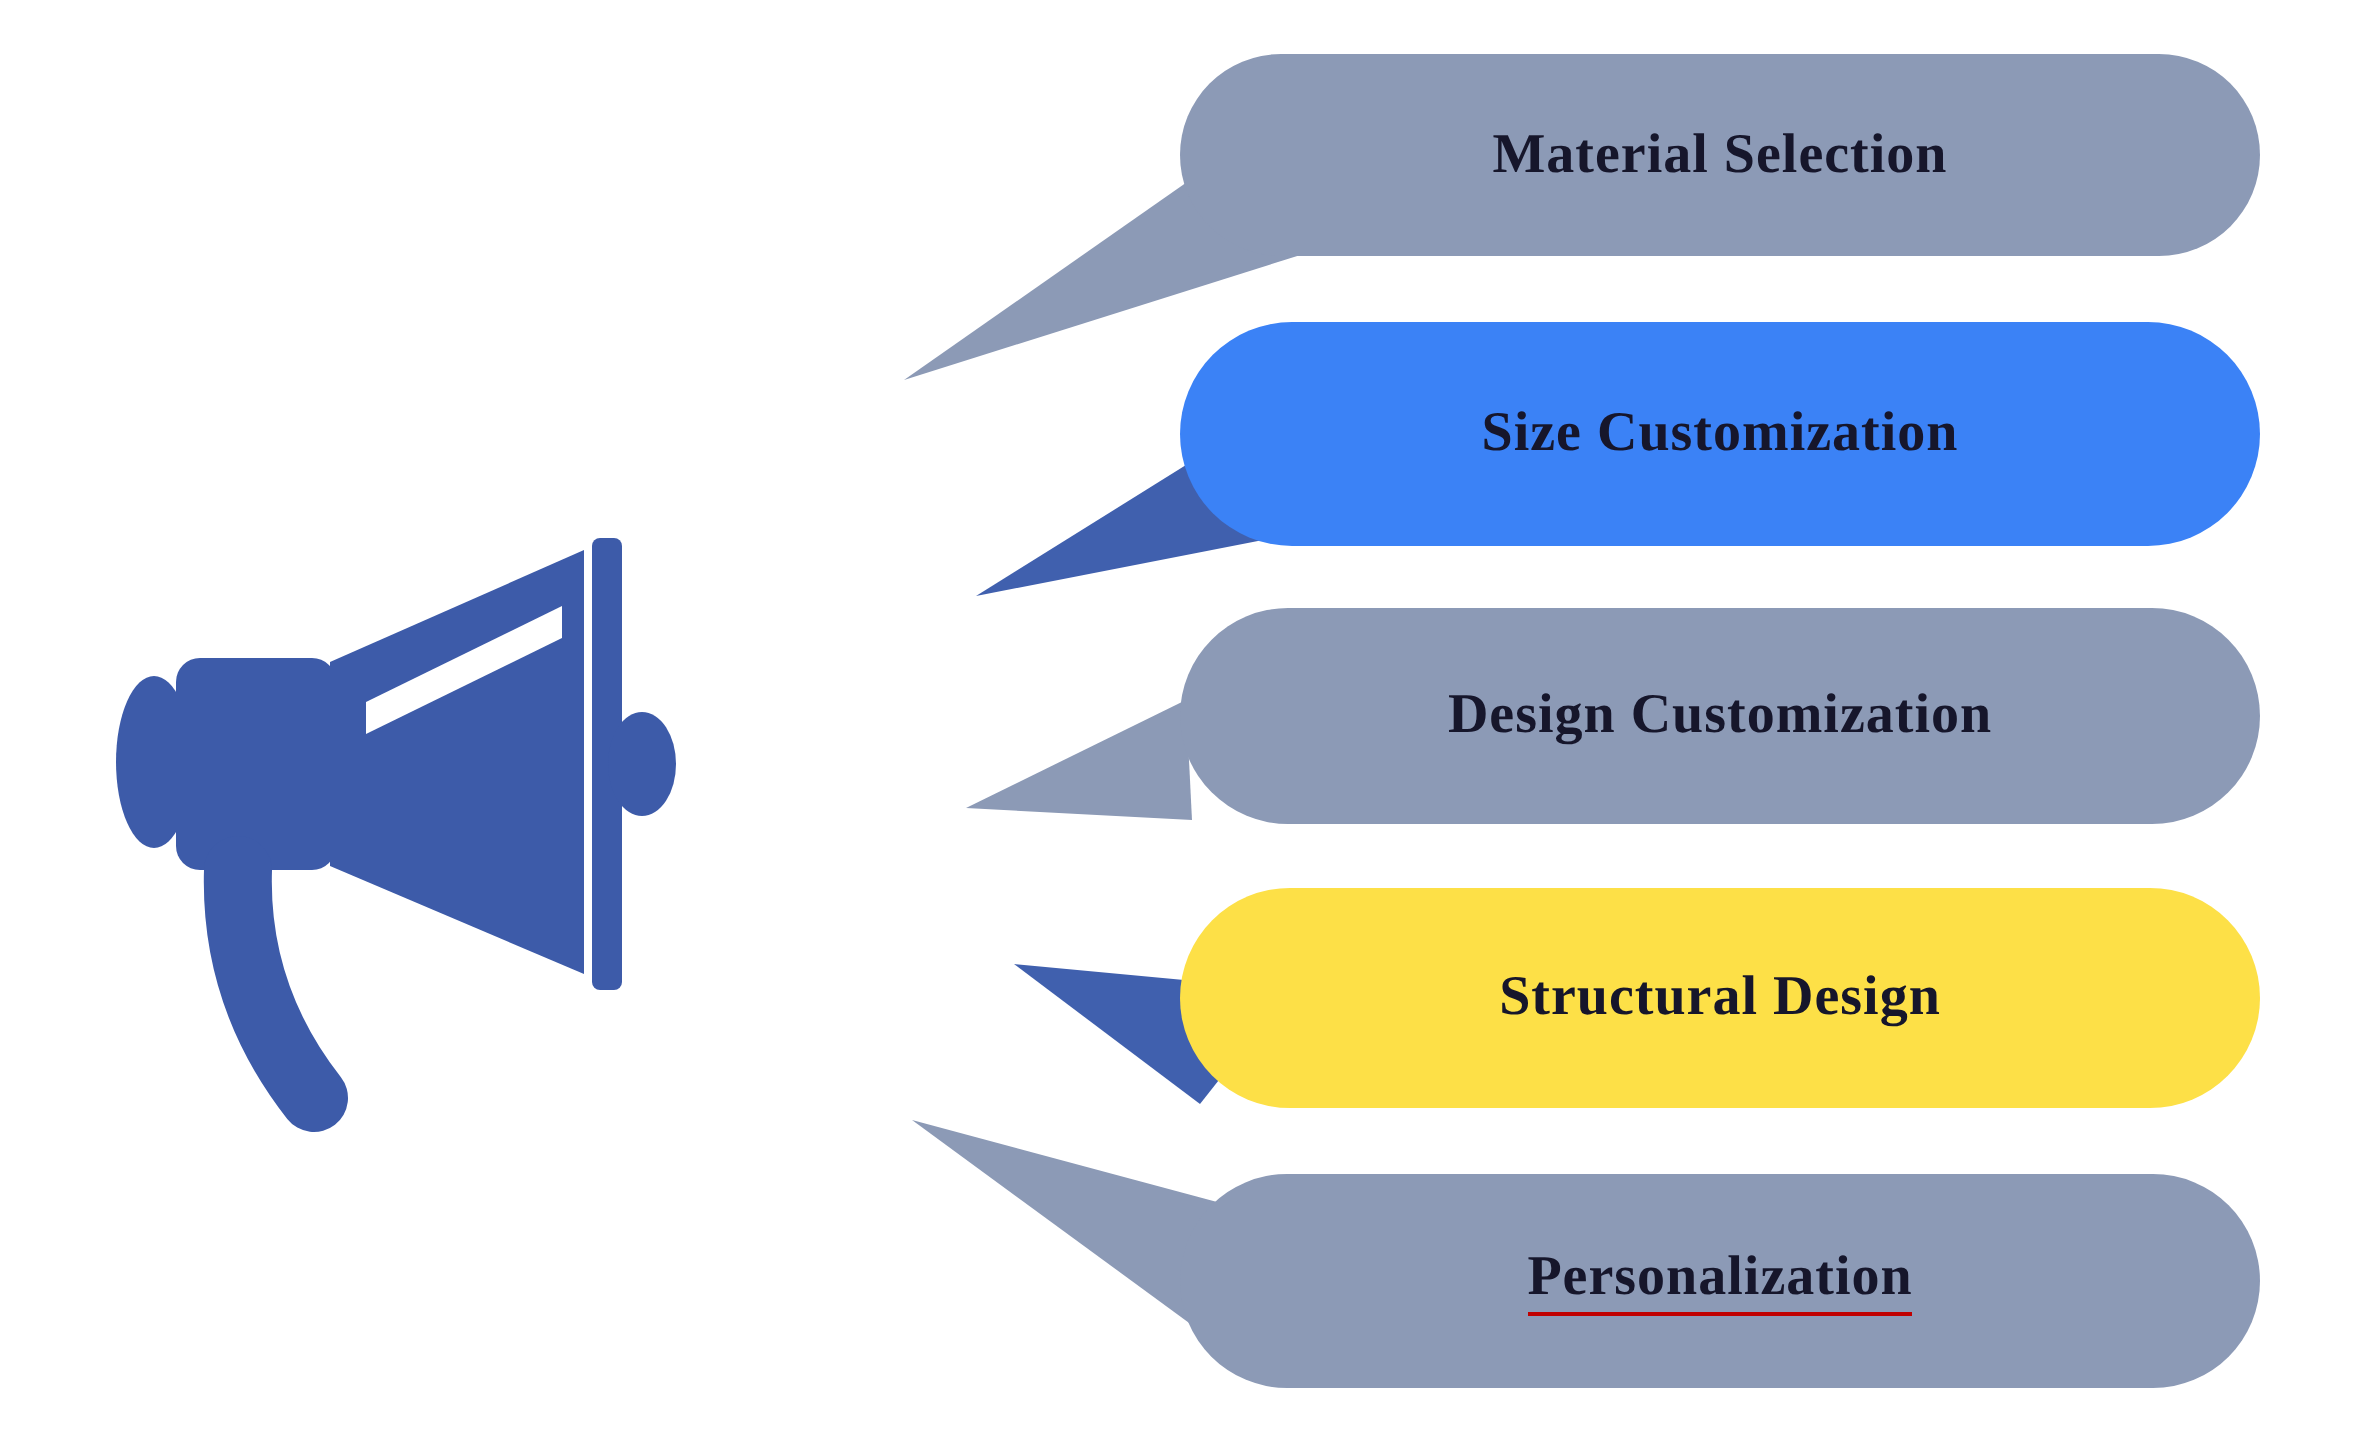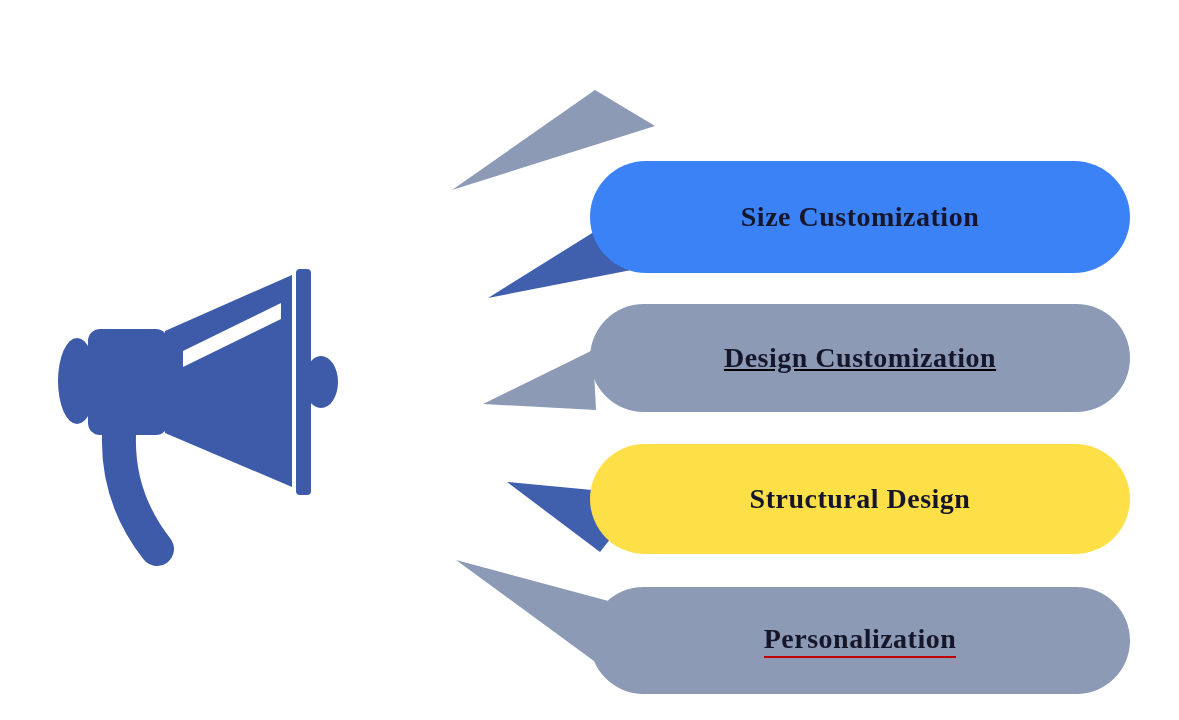--- a/index.html
+++ b/index.html
@@ -36,21 +36,21 @@
   }
   .bubble-label {
     font-weight: bold;
     font-size: 28px;
     color: #16162b;
     letter-spacing: 0.5px;
     white-space: nowrap;
   }
   .b1 { top: 27px;  height: 101px; border-radius: 51px; }
   .b2 { top: 161px; height: 112px; border-radius: 56px; }
-  .b3 { top: 304px; height: 108px; border-radius: 54px; text-decoration: underline; }
+  .b3 { top: 304px; height: 108px; border-radius: 54px; }
   .b4 { top: 444px; height: 110px; border-radius: 55px; }
   .b5 { top: 587px; height: 107px; border-radius: 54px; }
 </style>
 </head>
 <body>
 
 <div class="canvas">
 
   <svg class="tail-layer" viewBox="0 0 1179 720" xmlns="http://www.w3.org/2000/svg" aria-hidden="true">
     <polygon points="452,190 595,90 655,126" fill="#8C9AB6"></polygon>
@@ -74,20 +74,23 @@
 
         <rect class="mg" x="241" y="6" width="15" height="226" rx="4" fill="#3D5BA9"></rect>
 
         <ellipse class="mg" cx="266" cy="119" rx="17" ry="26" fill="#3D5BA9"></ellipse>
 
         <path class="mg-stroke" d="M 64 172 Q 62 235 102 286" fill="none" stroke-linecap="round" stroke-width="34" stroke="#3D5BA9"></path>
       </g>
     </svg>
   </div>
 
+  <div class="bubble b1" style="background: rgb(140, 154, 182);">
+    <span class="bubble-label">Material Selection</span>
+  </div>
   <div class="bubble b2" style="background: #3b82f6;">
     <span class="bubble-label">Size Customization</span>
   </div>
   <div class="bubble b3" style="background: rgb(140, 154, 182);">
     <span class="bubble-label">Design Customization</span>
   </div>
   <div class="bubble b4" style="background: #fde047;">
     <span class="bubble-label">Structural Design</span>
   </div>
   <div class="bubble b5" style="background: rgb(140, 154, 182);">

